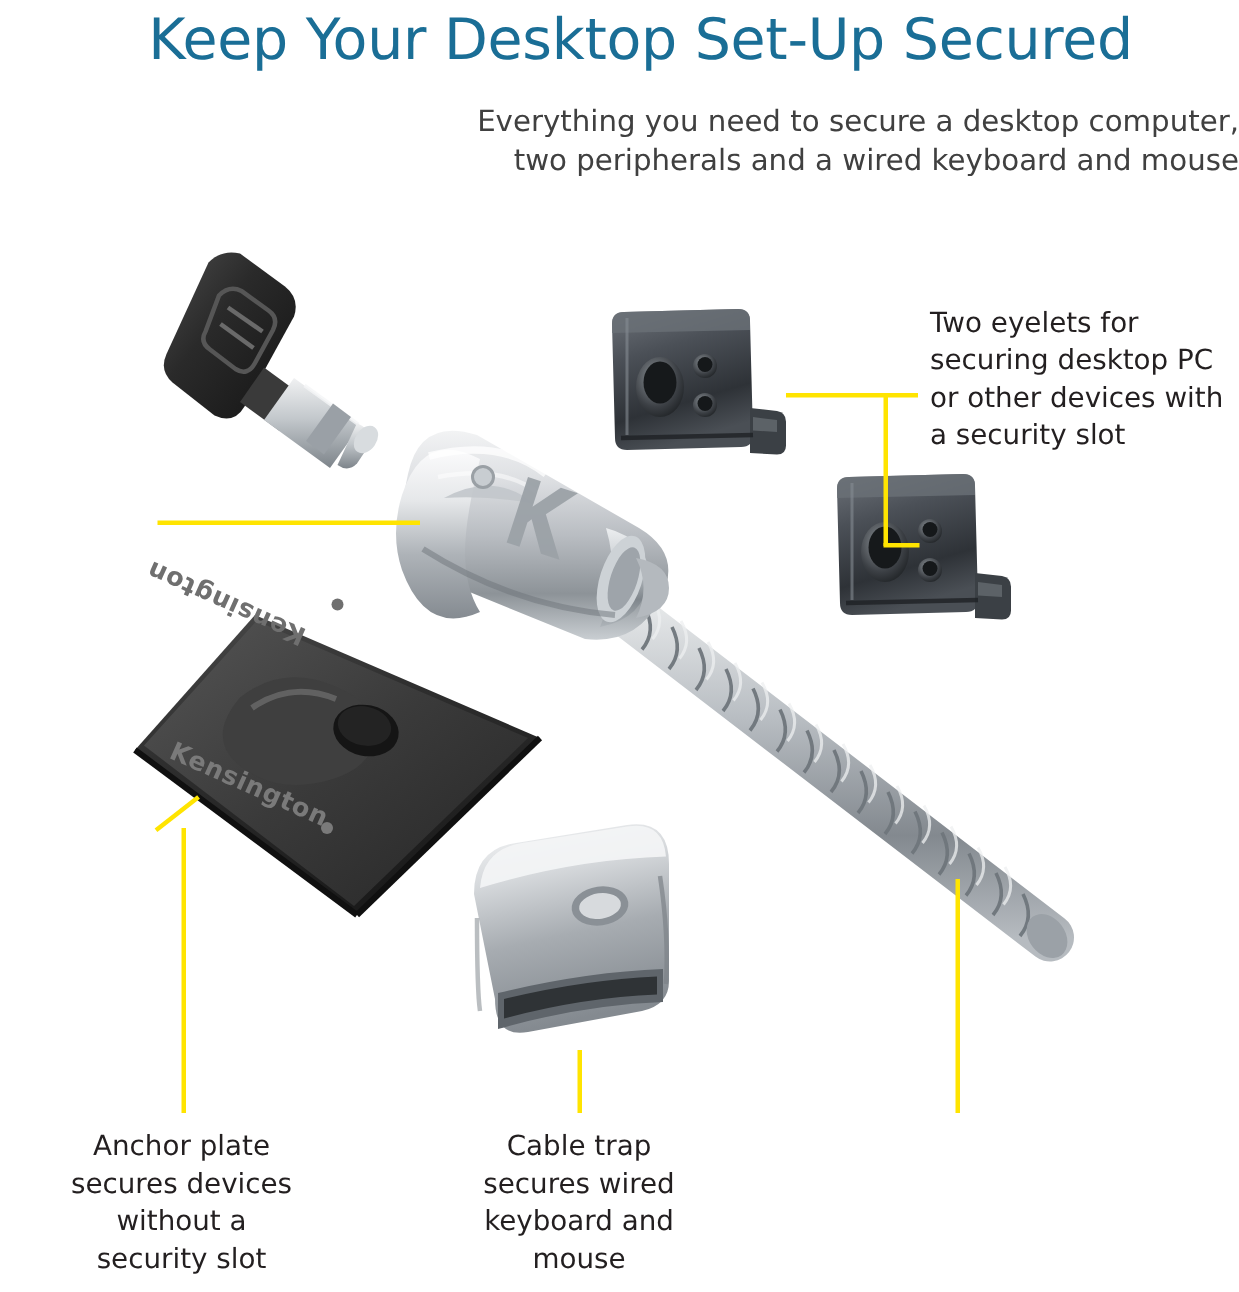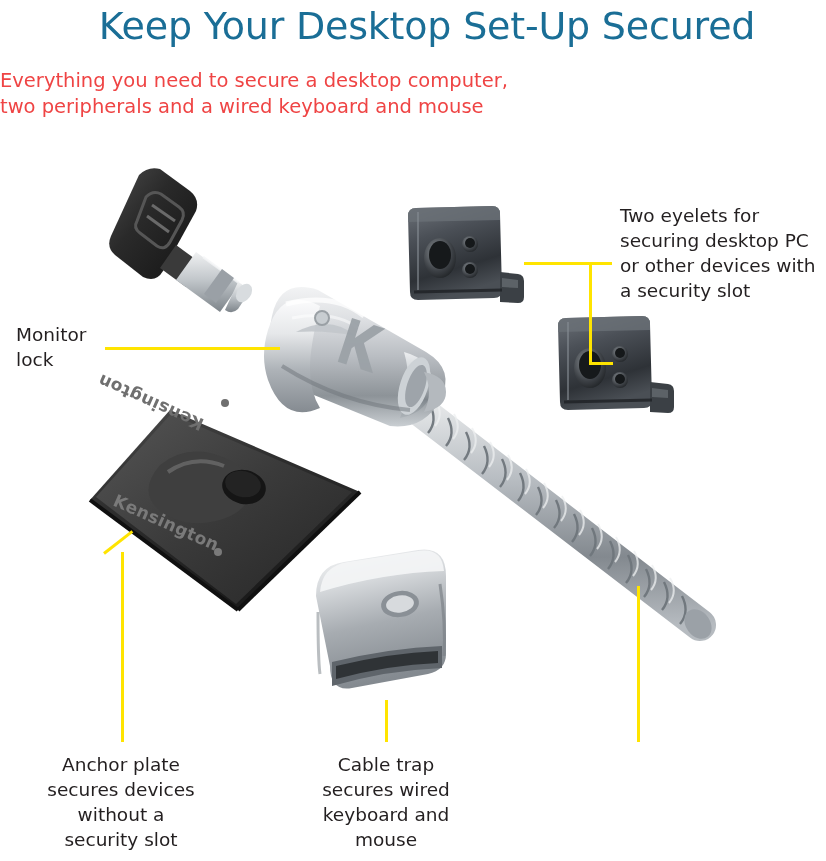--- a/index.html
+++ b/index.html
@@ -25,22 +25,22 @@
     color: #1a6e96;
     font-size: 38px;
     font-weight: normal;
     letter-spacing: -0.2px;
     white-space: nowrap;
     padding-left: 28px;
   }
   .subtitle {
     position: absolute;
     top: 68px; left: 0; width: 826px;
-    text-align: left;
-    color: #ef4444;
+    text-align: right;
+    color: #404040;
     font-size: 19.5px;
     line-height: 26px;
     white-space: pre-line;
   }
 
   
   .callout {
     position: absolute;
     color: #231f20;
     font-size: 18.5px;
@@ -310,22 +310,20 @@
   <div class="leader h" style="left:104px; top:552px; width:36px; transform:rotate(-38deg); transform-origin:left center;"></div>
 
   <div class="leader v" style="left:385px; top:700px; height:42px;"></div>
 
   <div class="leader v" style="left:637px; top:586px; height:156px;"></div>
 
   <div class="title">Keep Your Desktop Set-Up Secured</div>
   <div class="subtitle">Everything you need to secure a desktop computer,
 two peripherals and a wired keyboard and mouse</div>
 
-  <div class="callout left" style="left:16px; top:322px; width:96px;">Monitor
-lock</div>
 
   <div class="callout right" style="left:620px; top:203px; width:206px;">Two eyelets for
 securing desktop PC
 or other devices with
 a security slot</div>
 
   <div class="callout center" style="left:10px; top:752px; width:222px;">Anchor plate
 secures devices
 without a
 security slot</div>

